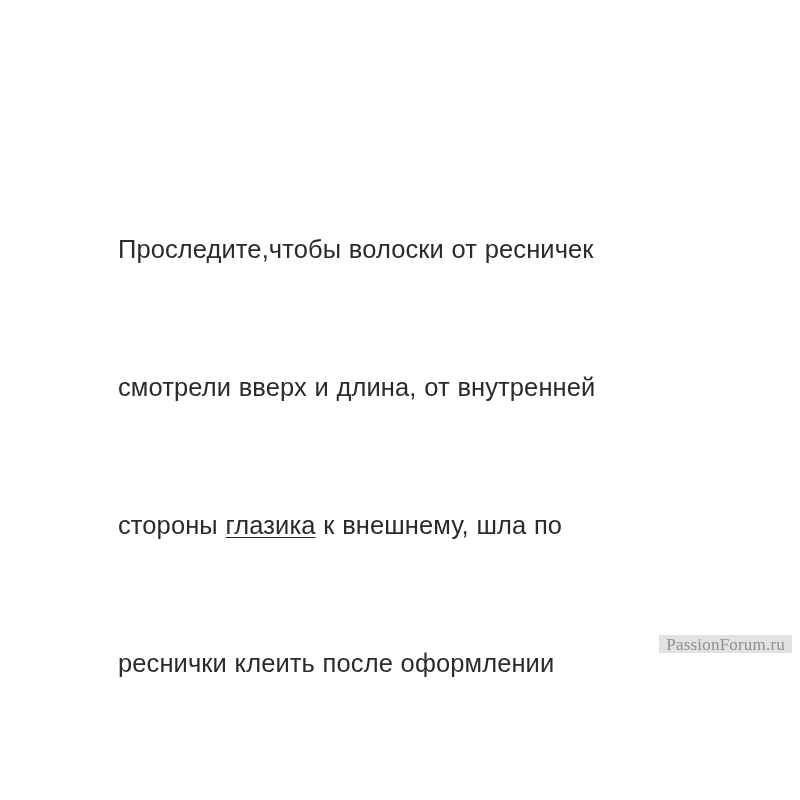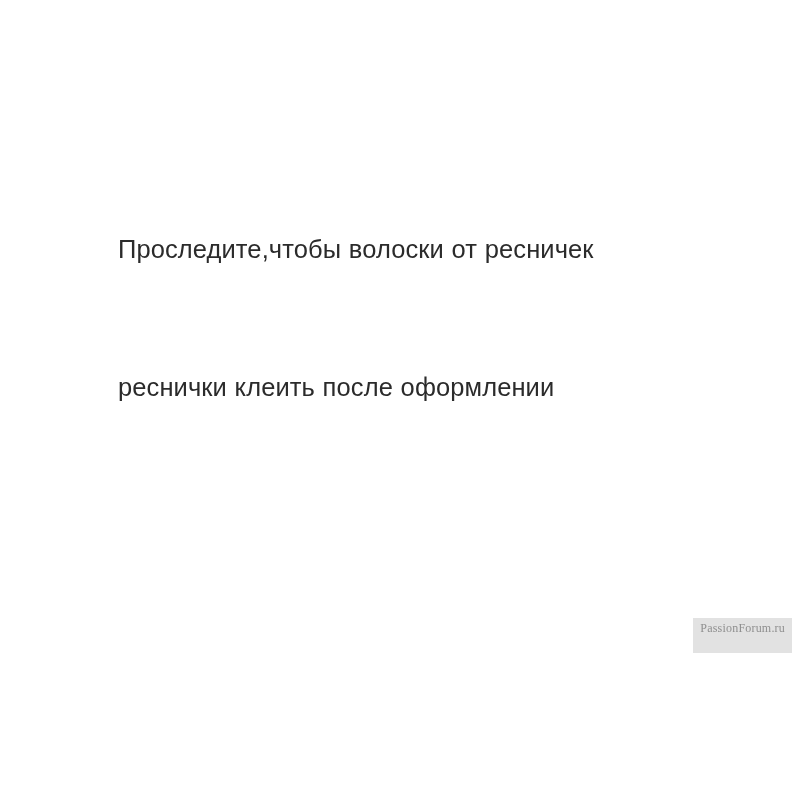--- a/index.html
+++ b/index.html
@@ -39,34 +39,36 @@
     text-decoration: underline;
     text-underline-offset: 3px;
     text-decoration-thickness: 1px;
   }
   .watermark {
     position: absolute;
     right: 8px;
     bottom: 7px;
     background: #e2e2e2;
     color: #8f8f8f;
-    font-size: 12px;
+    font-size: 17px;
     font-family: "Liberation Serif", serif;
-    padding: 3px 7px 18px 7px;
+    padding: 3px 7px 1px 7px;
     letter-spacing: 0.2px;
     line-height: 14px;
   }
 </style>
 </head>
 <body>
 
 <div class="page">
 
   <div class="text-block">
     <span class="line">Проследите,чтобы волоски от ресничек</span>
+    <span class="line">смотрели вверх и длина, от внутренней</span>
+    <span class="line"><span>стороны </span><span class="underline">глазика</span><span> к внешнему, шла по</span></span>
     <span class="line">реснички клеить после оформлении</span>
     
     
     
     
     
     
   </div>
 
   <div class="watermark">PassionForum.ru</div>

